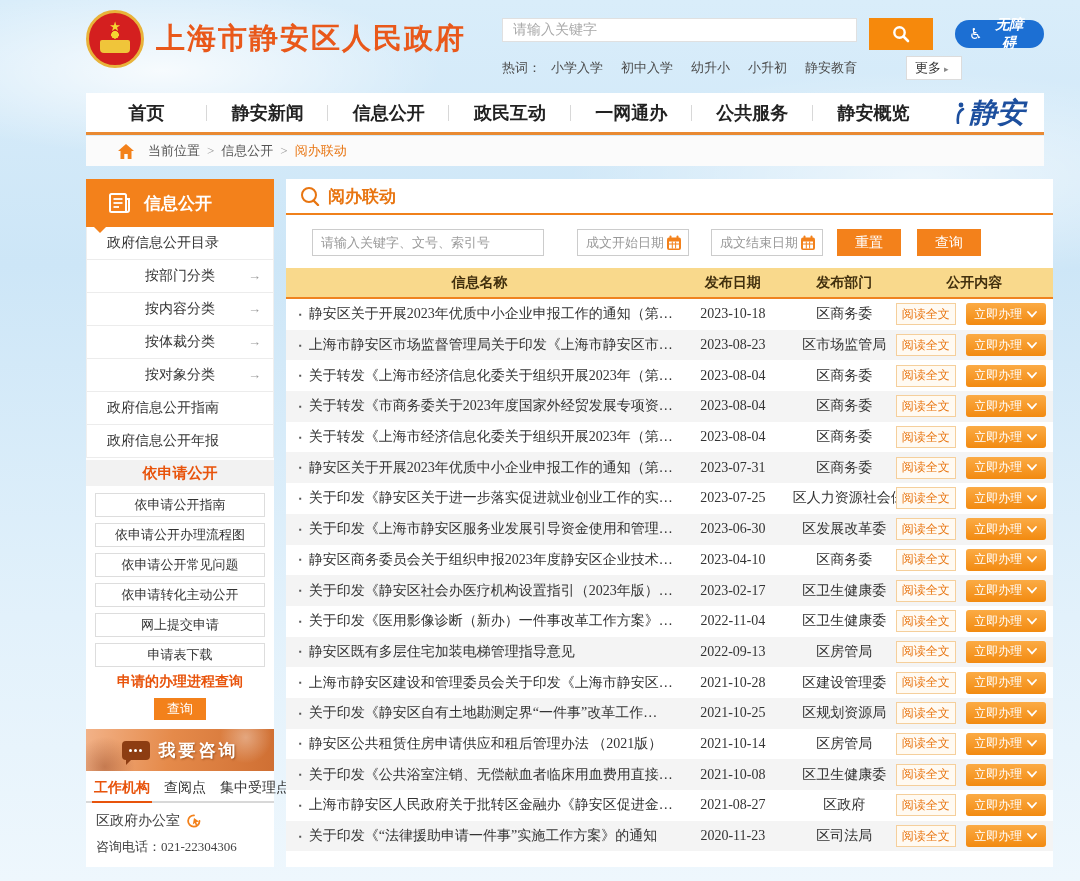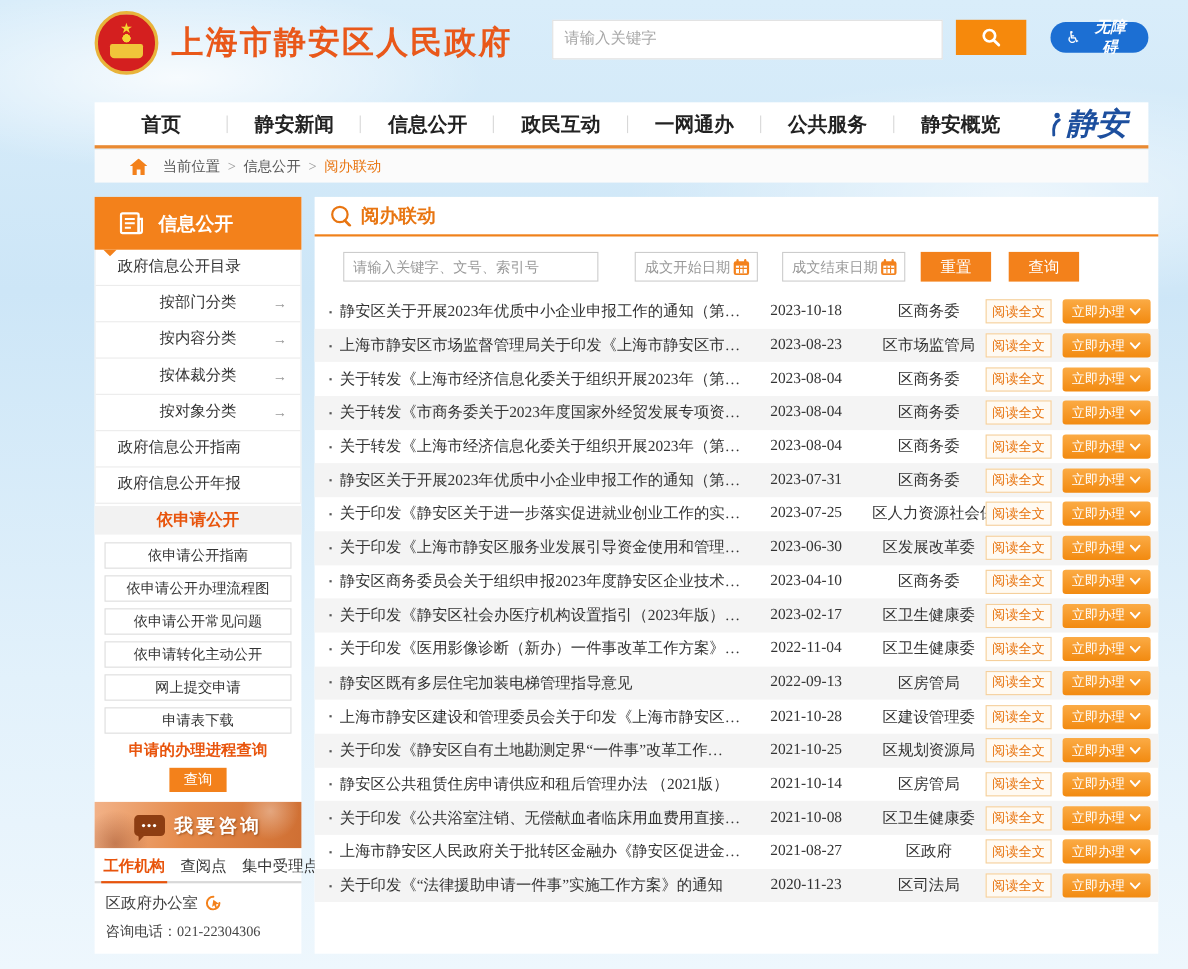--- a/index.html
+++ b/index.html
@@ -25,21 +25,21 @@
   .emblem::after { content:""; position:absolute; left:11px; right:11px; bottom:12px; height:13px;
     background:#f0c53a; border-radius:2px 2px 4px 4px; }
   .brand-text { margin-left:12px; }
   .site-title { font-size:29px; font-weight:bold; color:#e9581a; letter-spacing:2px;
     font-family:"Liberation Sans","DejaVu Sans",sans-serif; }
   .site-url { font-size:13px; color:#8b8b8b; letter-spacing:7px; margin-top:4px;
     font-family:"Liberation Sans","DejaVu Sans",sans-serif; }
 
   .search-zone { position:absolute; left:416px; top:18px; width:542px; }
   .search-row { display:flex; align-items:stretch; height:32px; }
-  .search-input { width:358px; height:36px; border:1px solid #e0e0e0; background:#fff;
+  .search-input { width:358px; height:24px; border:1px solid #e0e0e0; background:#fff;
     padding:0 10px; font-size:14px; color:#333; outline:none; font-family:inherit; }
   .search-input::placeholder { color:#a9a9a9; }
   .search-btn { width:64px; height:32px; margin-left:12px; background:#f6890c; border:none;
     cursor:pointer; display:flex; align-items:center; justify-content:center; }
   .access-btn { margin-left:22px; height:28px; align-self:center; background:#1c6fd3; color:#fff;
     border:none; border-radius:15px; padding:0 14px; font-size:14px; font-weight:bold; font-style:italic;
     display:flex; align-items:center; gap:6px; cursor:pointer; font-family:inherit; }
   .hot-row { display:flex; align-items:center; margin-top:9px; font-size:13px; color:#4c4c4c; position:relative; }
   .hot-label { color:#4c4c4c; }
   .hot-words { display:flex; gap:18px; margin-left:10px; }
@@ -164,20 +164,31 @@
           <svg width="18" height="18" viewBox="0 0 18 18">
             <circle cx="7.5" cy="7.5" r="5.2" fill="none" stroke="#fff" stroke-width="2.4"></circle>
             <line x1="11.5" y1="11.5" x2="16" y2="16" stroke="#fff" stroke-width="2.6" stroke-linecap="round"></line>
           </svg>
         </button>
         <button class="access-btn">
           <span style="font-family:'DejaVu Sans',sans-serif;font-style:normal;font-size:15px;">♿</span>
           <span>无障碍</span>
         </button>
       </div>
+      <div class="hot-row">
+        <span class="hot-label">热词：</span>
+        <span class="hot-words" id="hot-words">
+            <a>小学入学</a>
+            <a>初中入学</a>
+            <a>幼升小</a>
+            <a>小升初</a>
+            <a>静安教育</a>
+          </span>
+        <button class="more-btn">更多</button>
+      </div>
     </div>
   </div>
 
   <div class="nav-bar" id="nav-bar">
       <a class="nav-item">首页</a>
       <a class="nav-item">静安新闻</a>
       <a class="nav-item">信息公开</a>
       <a class="nav-item">政民互动</a>
       <a class="nav-item">一网通办</a>
       <a class="nav-item">公共服务</a>
@@ -296,20 +307,26 @@
             <line x1="6.3" y1="6.5" x2="6.3" y2="13.5" stroke="#f3811b" stroke-width="1"></line>
             <line x1="9.6" y1="6.5" x2="9.6" y2="13.5" stroke="#f3811b" stroke-width="1"></line>
             <rect x="3.5" y="0.5" width="2" height="3.5" rx="1" fill="#f3811b"></rect>
             <rect x="10.5" y="0.5" width="2" height="3.5" rx="1" fill="#f3811b"></rect>
           </svg>
         </span>
         <button class="f-btn reset">重置</button>
         <button class="f-btn">查询</button>
       </div>
 
+      <div class="tbl-head">
+        <div class="th-name">信息名称</div>
+        <div class="th-date">发布日期</div>
+        <div class="th-dept">发布部门</div>
+        <div class="th-act" style="text-align:center;">公开内容</div>
+      </div>
       <div id="tbl-body">
   <div class="trow">
     <div class="c-name">
       <span class="bullet">▪</span>
       <a class="title-link">静安区关于开展2023年优质中小企业申报工作的通知（第…</a>
     </div>
     <div class="c-date">2023-10-18</div>
     <div class="c-dept">区商务委</div>
     <div class="c-actions">
       <button class="btn-read">阅读全文</button>

